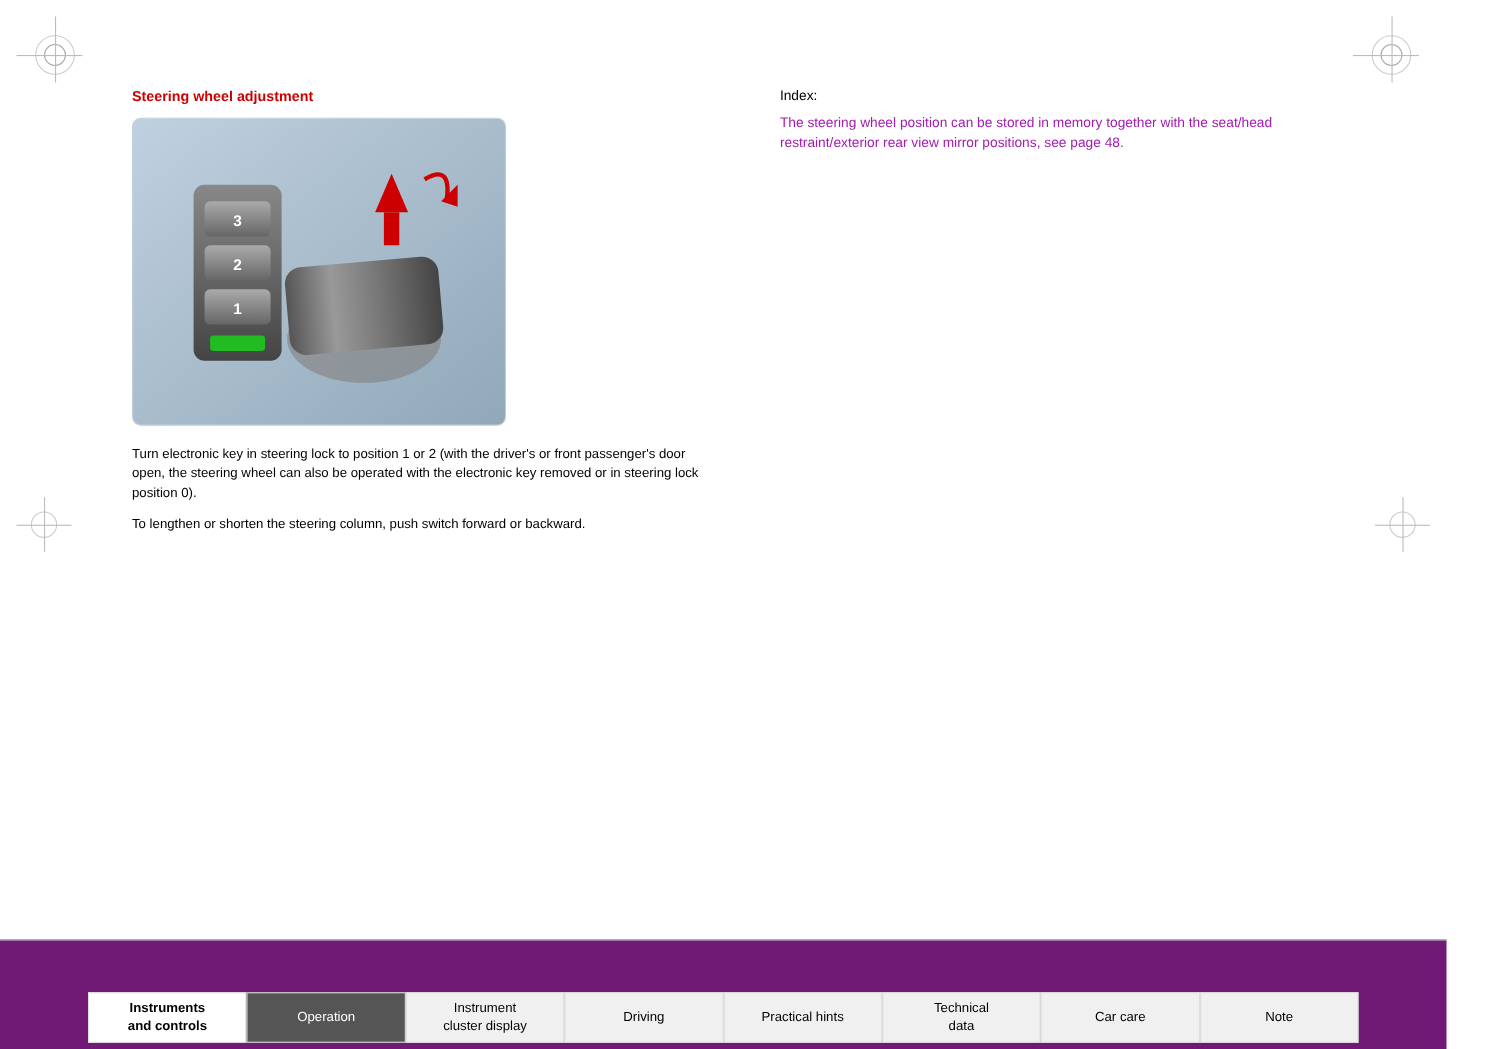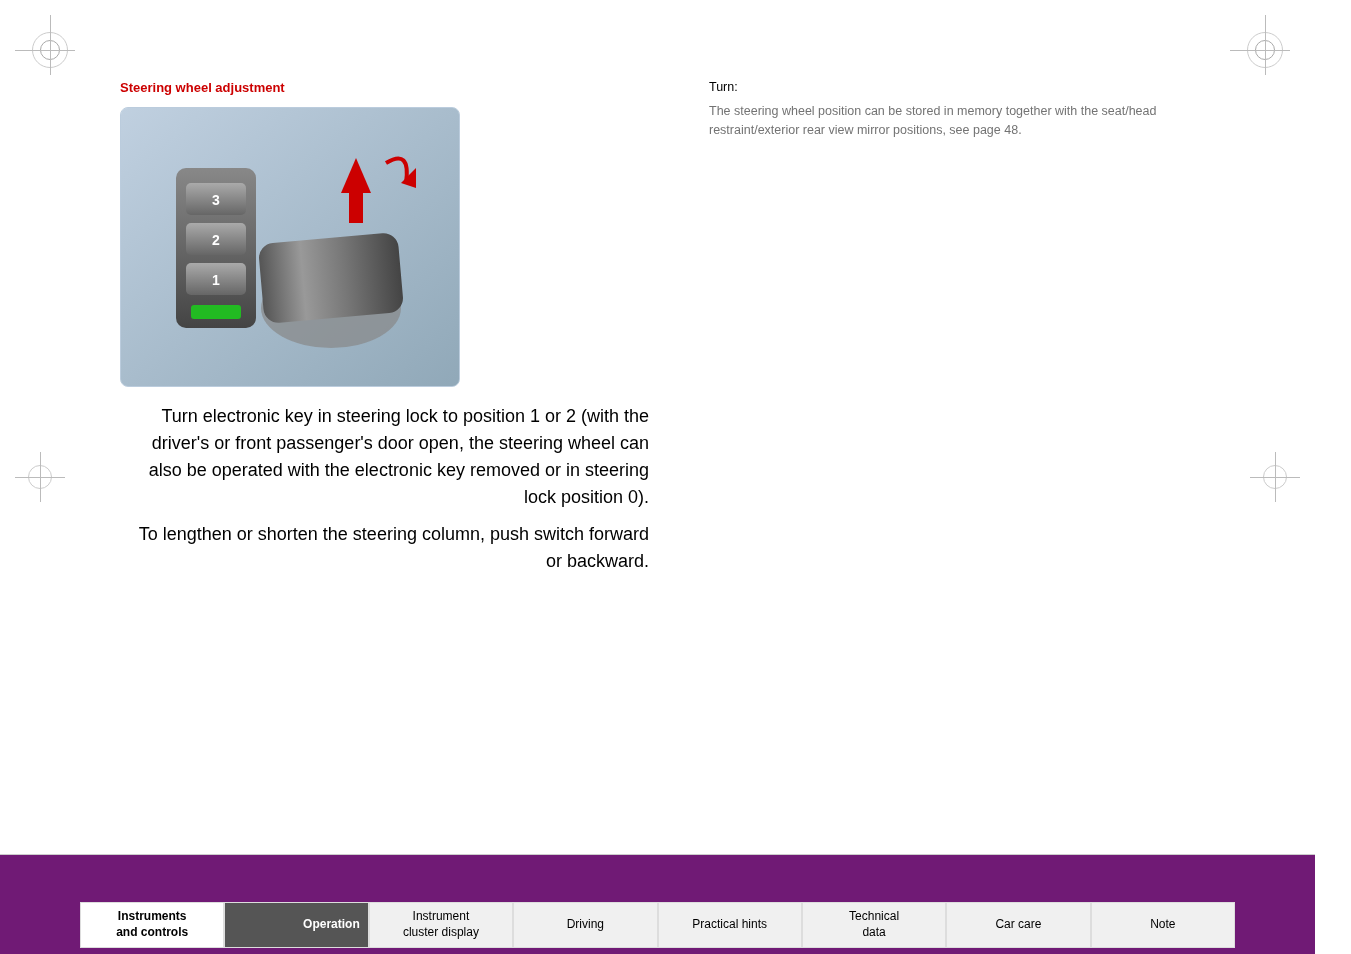--- a/index.html
+++ b/index.html
@@ -68,37 +68,36 @@
 
     
     .steering-image-inner {
       width: 100%;
       height: 100%;
       position: relative;
       background: linear-gradient(135deg, #c8d8e8 0%, #b8ccd8 40%, #a0b8c8 100%);
     }
 
     .body-text {
-      font-size: 18px;
+      font-size: 12px;
       line-height: 1.5;
       color: #000000;
       margin-bottom: 10px;
-      text-align: right;
     }
 
     .note-label {
       font-size: 12.5px;
       margin-bottom: 8px;
       color: #000;
     }
 
     .note-text {
       font-size: 12.5px;
       line-height: 1.5;
-      color: #737373;
+      color: #a21caf;
       margin-bottom: 16px;
     }
 
     .warning-box {
       background: #ffe8e8;
       border: none;
       padding: 12px 14px;
       margin-top: 8px;
     }
 
@@ -160,22 +159,21 @@
       background: #f0f0f0;
       border: 1px solid #dddddd;
       cursor: pointer;
       line-height: 1.3;
       padding: 4px 8px;
     }
 
     .nav-tab.active {
       background: #555555;
       color: #ffffff;
-      font-weight: bold;
-      justify-content: flex-end;
+      font-weight: normal;
     }
 
     .nav-tab:first-child {
       background: #ffffff;
       font-weight: bold;
     }
 
     
     .page-info-row {
       position: absolute;
@@ -318,21 +316,21 @@
 
           </svg>
         </div>
       </div>
 
       <p class="body-text">Turn electronic key in steering lock to position 1 or 2 (with the driver's or front passenger's door open, the steering wheel can also be operated with the electronic key removed or in steering lock position 0).</p>
       <p class="body-text">To lengthen or shorten the steering column, push switch forward or backward.</p>
     </div>
 
     <div class="right-column">
-      <p class="note-label">Turn:</p>
+      <p class="note-label">Index:</p>
       <p class="note-text">The steering wheel position can be stored in memory together with the seat/head restraint/exterior rear view mirror positions, see page 48.</p>
 
     </div>
 
   </div>
 
   <div class="page-info-row">
     <span class="page-section-label">Steering wheel adjustment</span>
     <span class="page-num">81</span>
   </div>

